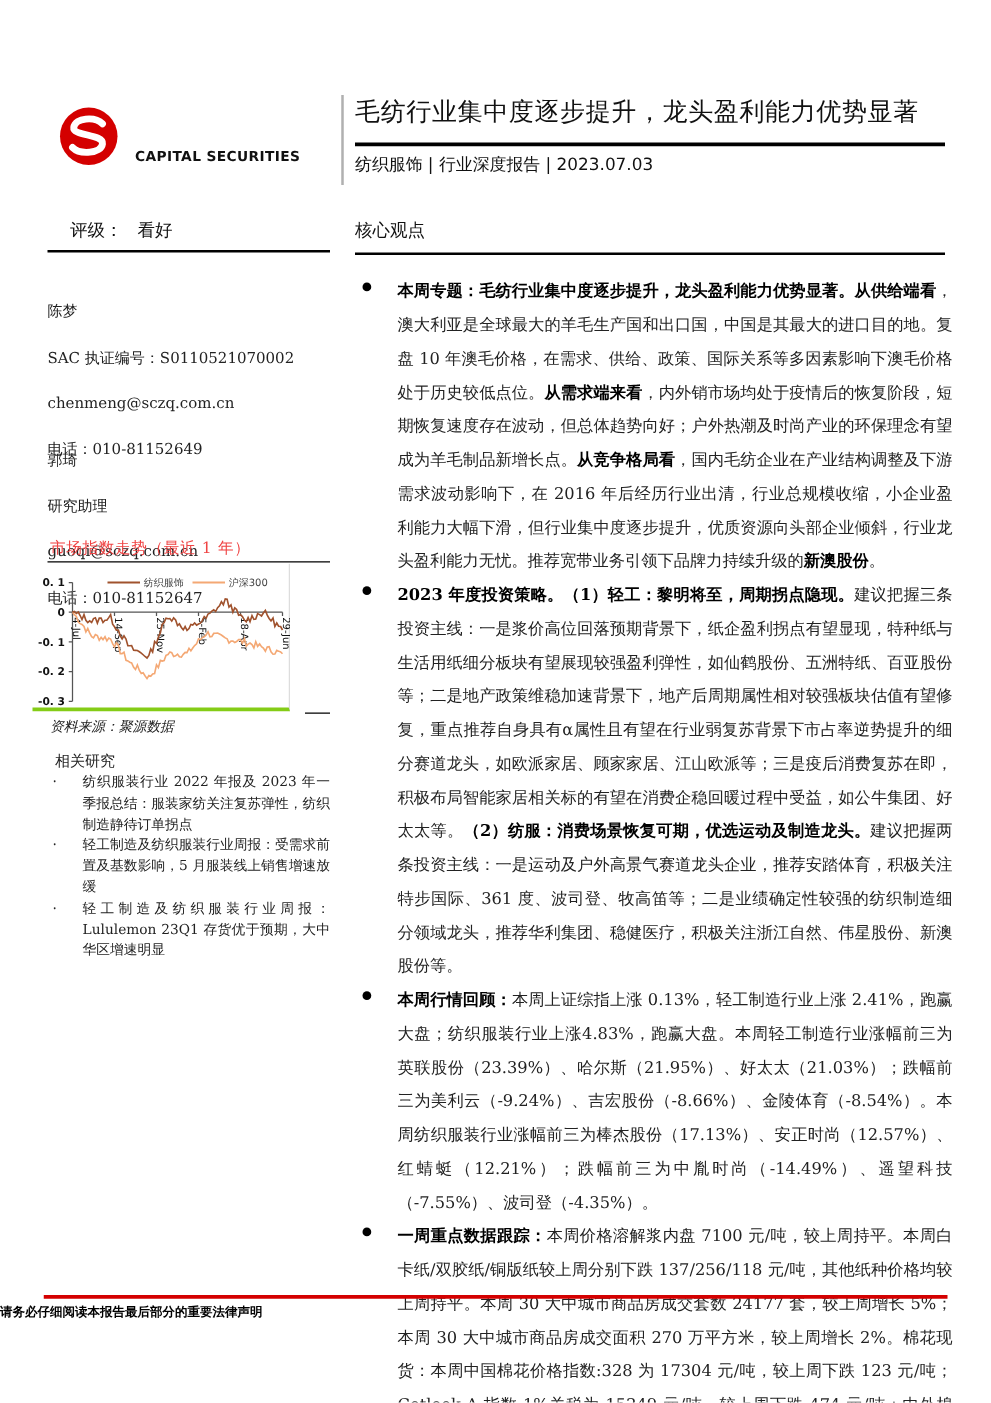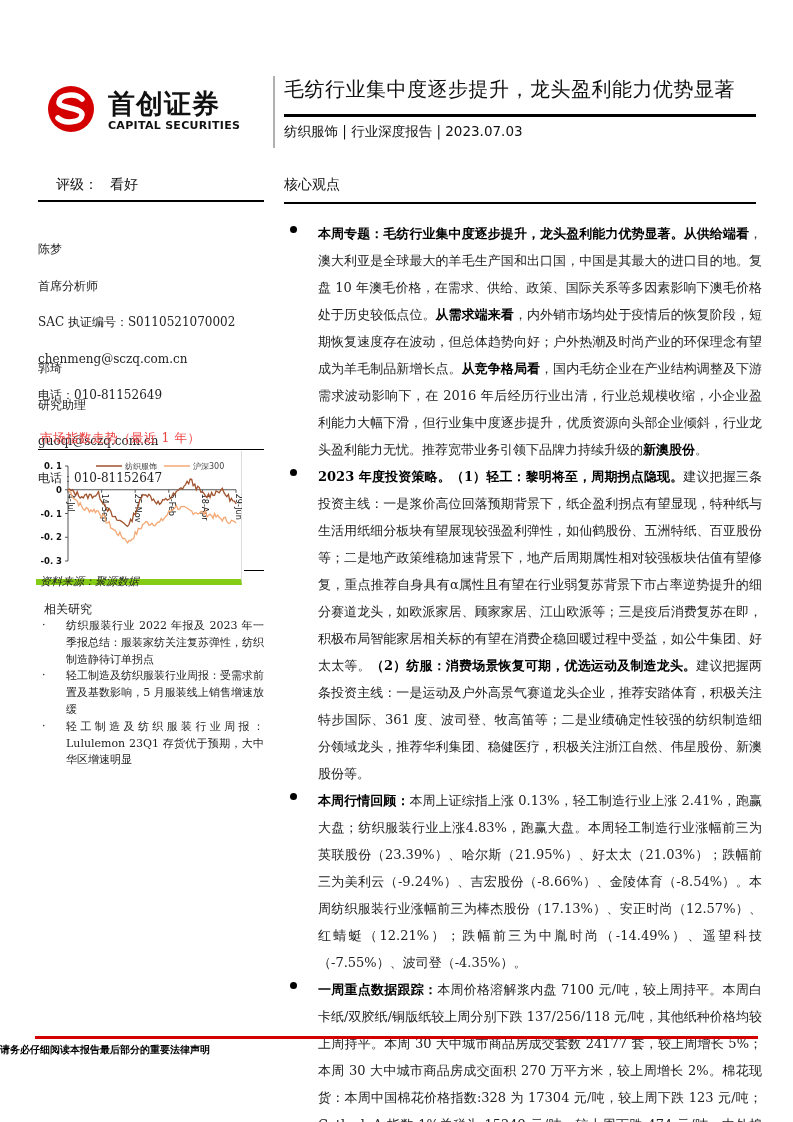--- a/index.html
+++ b/index.html
@@ -23,21 +23,21 @@
   .core-title { position: absolute; left: 284px; top: 176px; font-family: "DejaVu Sans", sans-serif; font-size: 14px; color: #111; }
   .core-rule { position: absolute; left: 284px; top: 202px; width: 472px; height: 2px; background: #000; }
 
   .analyst { position: absolute; left: 38px; font-size: 12px; line-height: 18.5px; color: #222; }
   .analyst div { white-space: nowrap; margin-top: 18px; }
   .analyst1 { top: 222px; }
   .analyst2 { top: 341px; }
 
   .chart-title { position: absolute; left: 40px; top: 430px; font-size: 12.5px; color: #ef4444; letter-spacing: 0.5px; }
   .chart-rule-top { position: absolute; left: 38px; top: 449px; width: 226px; height: 1px; background: #000; }
-  .chart-box { position: absolute; left: 36px; top: 451px; width: 206px; height: 134px; border-right: 1px solid #ddd; border-bottom: 6px solid #84cc16; }
+  .chart-box { position: absolute; left: 26px; top: 451px; width: 206px; height: 118px; border-right: 1px solid #ddd; border-bottom: 3px solid #84cc16; }
   .chart-rule-bot { position: absolute; left: 244px; top: 570px; width: 20px; height: 1px; background: #000; }
   .chart-source { position: absolute; left: 40px; top: 574px; font-size: 11px; font-style: italic; color: #222; }
 
   .related-title { position: absolute; left: 44px; top: 601px; font-size: 12px; color: #222; }
   .related-list { position: absolute; left: 38px; top: 618px; width: 226px; list-style: none; }
   .related-list li { position: relative; padding-left: 28px; font-size: 11px; line-height: 16.8px; color: #222; text-align: justify; }
   .related-list li .dot { position: absolute; left: 4px; top: 0; }
 
   .bullets { position: absolute; left: 284px; top: 220px; width: 478px; list-style: none; }
   .bullets li { position: relative; padding-left: 34px; font-size: 13px; line-height: 27px; color: #222; text-align: justify; }
@@ -49,40 +49,38 @@
 </style>
 </head>
 <body>
 
 <div class="logo">
   <svg class="logo-mark" viewBox="0 0 50 50">
     <circle cx="25" cy="25" r="23" fill="#d40000"></circle>
     <path d="M36 15 C30 9, 14 10, 13 18 C12 25, 37 23, 36 31 C35 39, 18 40, 12 34" stroke="#ffffff" stroke-width="5.5" fill="none" stroke-linecap="round"></path>
     <ellipse cx="25" cy="25" rx="24" ry="9" fill="none" stroke="#ffffff" stroke-width="0"></ellipse>
   </svg>
-  <div class="logo-cn">首创证券</div>
   <div class="logo-en">CAPITAL SECURITIES</div>
 </div>
 
 <div class="header-vbar"></div>
 <h1 class="title" style="font-weight:normal;">毛纺行业集中度逐步提升，龙头盈利能力优势显著</h1>
 <div class="title-rule"></div>
 <div class="subtitle">纺织服饰 | 行业深度报告 | 2023.07.03</div>
 
 <div class="rating">
   <span>评级：</span><span class="val">看好</span>
 </div>
 <div class="rating-rule"></div>
 
 <div class="core-title">核心观点</div>
 <div class="core-rule"></div>
 
 <div class="analyst analyst1">
   <div>陈梦</div>
-  <div>首席分析师</div>
   <div>SAC 执证编号：S0110521070002</div>
   <div>chenmeng@sczq.com.cn</div>
   <div>电话：010-81152649</div>
 </div>
 <div class="analyst analyst2">
   <div>郭琦</div>
   <div>研究助理</div>
   <div>guoqi@sczq.com.cn</div>
   <div>电话：010-81152647</div>
 </div>

